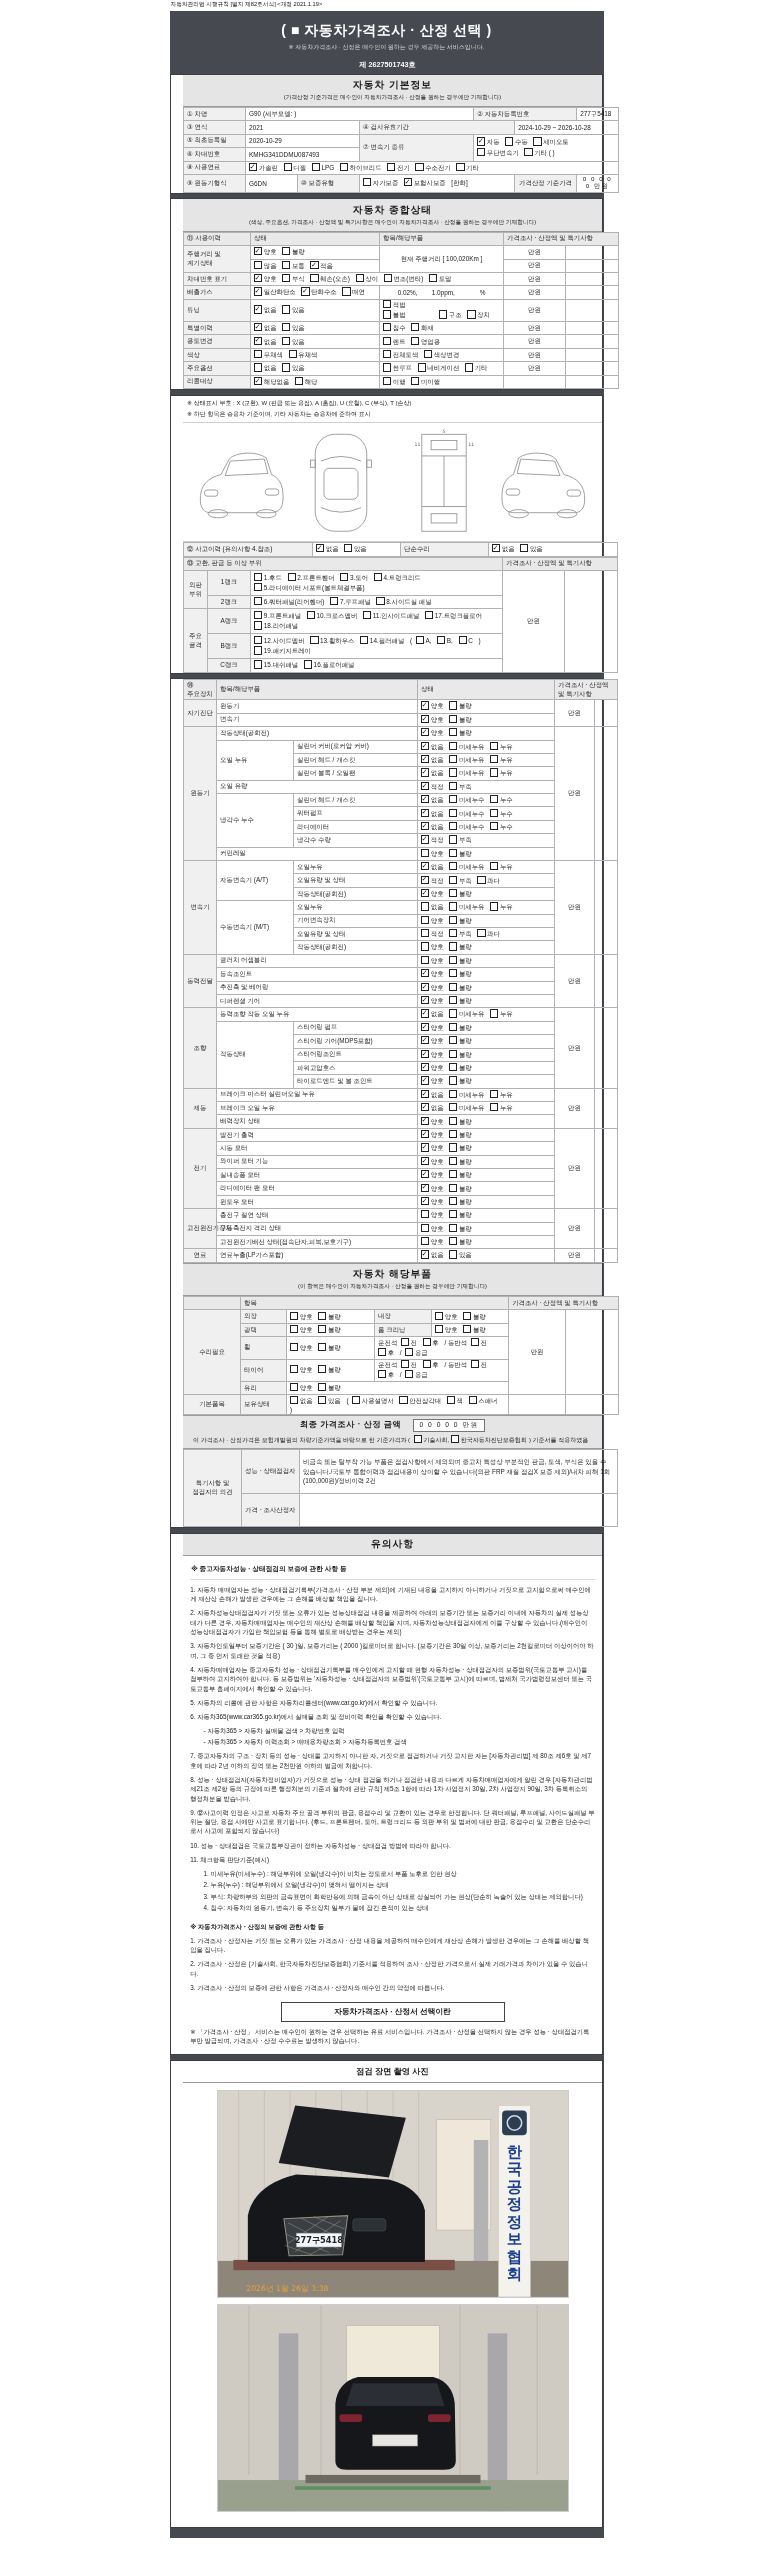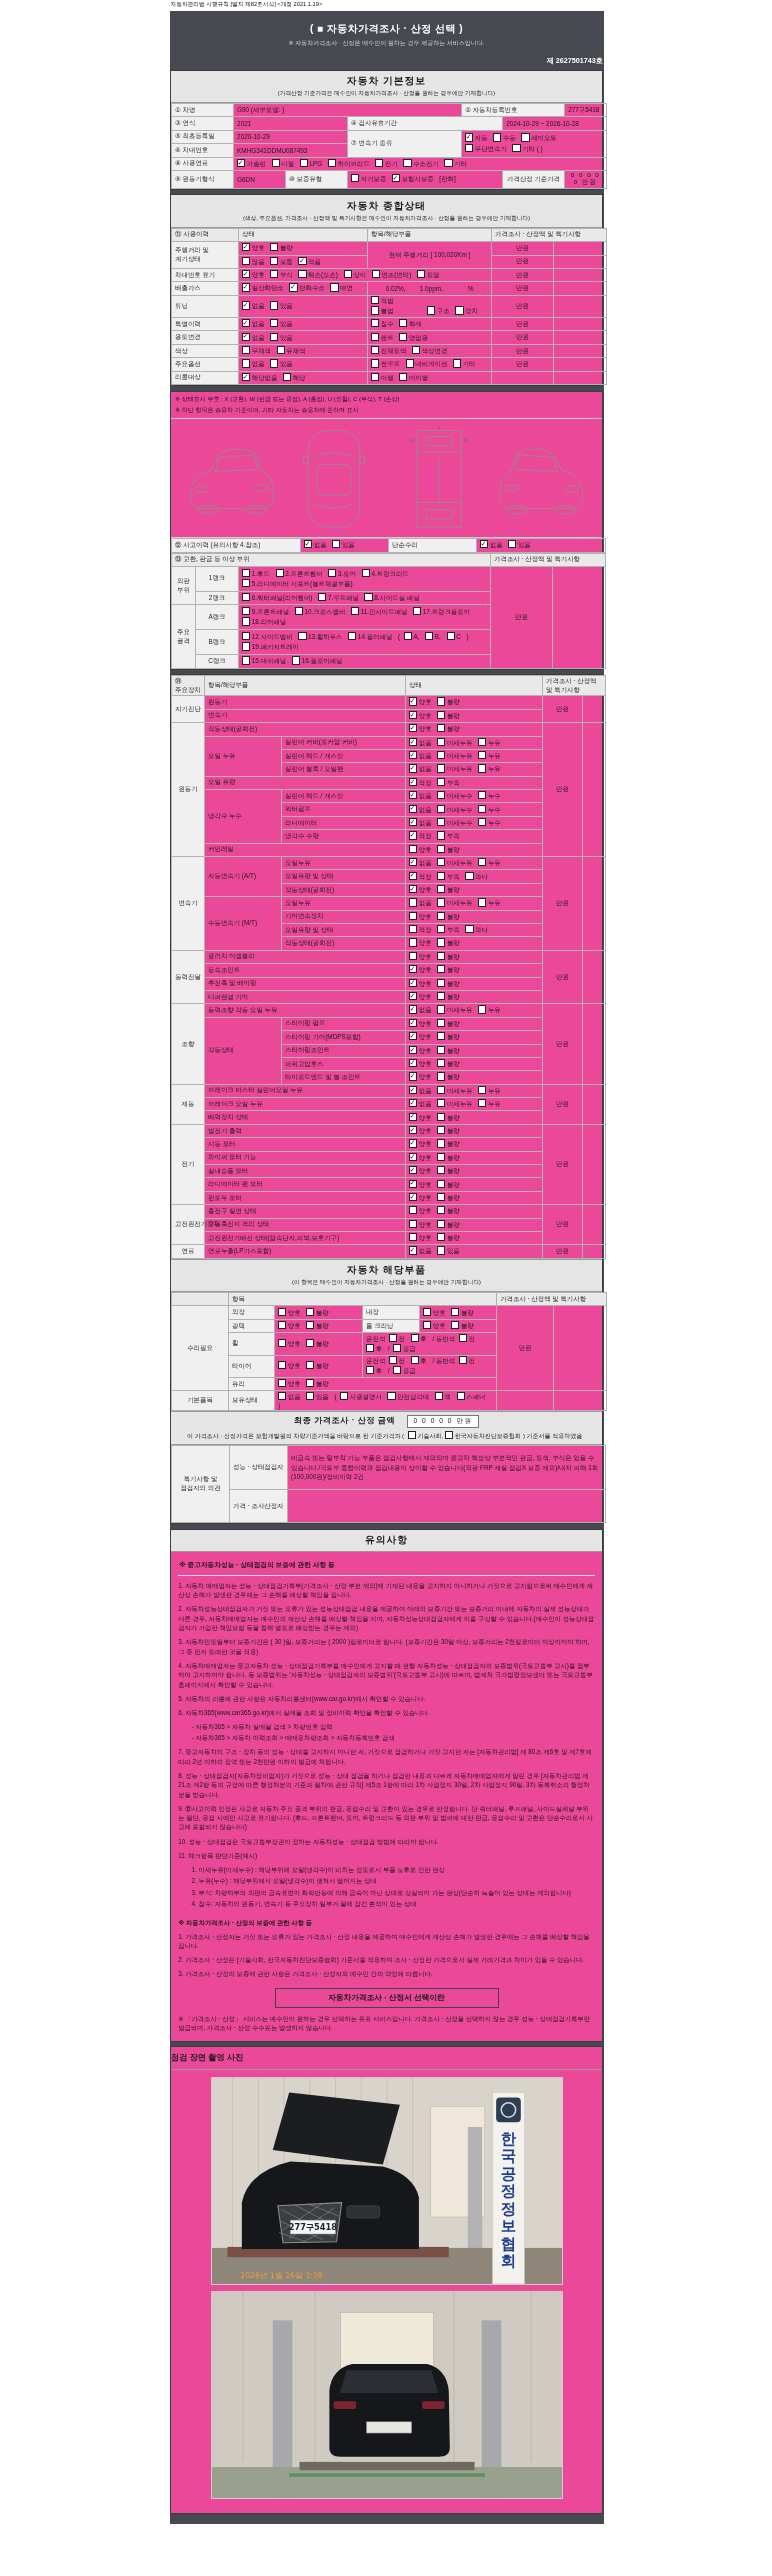--- a/index.html
+++ b/index.html
@@ -1,25 +1,25 @@
 <!DOCTYPE html>
 <html style="font-size:8.2px"><head>
 <meta charset="utf-8">
 <style>
   html,body{margin:0;padding:0;}
   body{width:773px;background:#ffffff;font-family:"Liberation Sans","DejaVu Sans",sans-serif;color:#1a1a1a;}
   .col{width:434px;margin:0 auto;}
   .lawline{font-size:5.7px;padding:1px 0 1.5px 1px;color:#111;background:#fff;}
   .outer{background:#46494f;padding:0 0.5px 5.2px 0.5px;}
-  .box{background:#ec4899;margin-bottom:4.6px;border:0.5px solid #3a3d42;}
+  .box{background:#ffffff;margin-bottom:4.6px;border:0.5px solid #3a3d42;padding-left:12px;}
   .dochead{background:#46494f;color:#fff;text-align:center;padding:7.2px 0 4.1px 0;}
   .dochead .t{font-size:15.5px;font-weight:bold;letter-spacing:1.5px;}
-  .dochead .s{font-size:10px;font-weight:bold;margin-top:4.6px;letter-spacing:0.5px;}
+  .dochead .s{font-size:14px;font-weight:bold;margin-top:4.6px;letter-spacing:0.5px;}
   .dochead .n{font-size:6px;color:#d9d9d9;margin-top:3.1px;}
-  .docno{text-align:right;font-size:7.2px;font-weight:bold;margin-top:7.2px;padding-left:2.1px;}
+  .docno{text-align:center;font-size:7.2px;font-weight:bold;margin-top:7.2px;padding-left:2.1px;}
   .shead{background:#e5e5e5;text-align:center;padding:4.6px 0 3.6px 0;border-bottom:0.5px solid #9a9a9a;}
   .shead .t{font-size:9.8px;font-weight:bold;letter-spacing:1px;}
   .shead .n{font-size:5.7px;margin-top:2.1px;}
   table{border-collapse:collapse;width:100%;table-layout:fixed;}
   td{border:0.5px solid #b2b2b2;padding:0.5px 3.1px;font-size:6.4px;height:13.4px;vertical-align:middle;word-break:keep-all;box-sizing:border-box;}
   .lb{background:#f0f0f0;}
   .hd{background:#e9e9e9;}
   .ct{text-align:center;}
   .pre{white-space:pre;}
   .cb{display:inline-block;width:6.2px;height:6.2px;border:1px solid #222;background:#fff;margin-right:1.5px;vertical-align:-1px;position:relative;}
@@ -35,21 +35,21 @@
   .finalband .amt{display:inline-block;border:0.5px solid #777;background:#fff;padding:1px 5.2px;margin-left:9.3px;font-size:6.7px;letter-spacing:1.5px;font-weight:normal;}
   .finalband .row2{font-size:6px;margin-top:2.6px;}
   .finalband .row2 .opt{margin-right:2.1px;}
   .notice-body{padding:5.2px 7.2px 7.2px 7.2px;}
   .notice-sub{font-size:6.7px;font-weight:bold;padding:4.1px 1px 5.2px 1px;border-bottom:0.5px solid #ddd;margin-bottom:4.1px;}
   .nt{font-size:6.3px;line-height:1.5;margin:4.6px 0;}
   .nt.sub{margin-left:13.4px;margin-top:2.1px;margin-bottom:2.1px;}
   .nt.h{font-weight:bold;margin-top:9.3px;}
   .nbox{width:222px;margin:9.3px auto 5.2px auto;border:1px solid #444;text-align:center;font-size:7.7px;font-weight:bold;padding:4.1px 0;}
   .ntail{font-size:6.3px;line-height:1.5;margin:4.1px 0 1px 0;}
-  .photo-title{font-size:8.2px;font-weight:bold;text-align:left;padding:5.2px 0;border-bottom:0.5px solid #999;}
+  .photo-title{font-size:8.2px;font-weight:bold;text-align:center;padding:5.2px 0;border-bottom:0.5px solid #999;}
   .photo-wrap{padding:7.2px 0 8.2px 0;text-align:center;}
   .photo-wrap svg{display:block;margin:0 auto 6.2px auto;border:0.5px solid #ccc;}
 </style>
 </head>
 <body>
 
 <div class="col">
   <div class="lawline">자동차관리법 시행규칙 [별지 제82호서식] &lt;개정 2021.1.19&gt;</div>
 
   <div class="outer">

